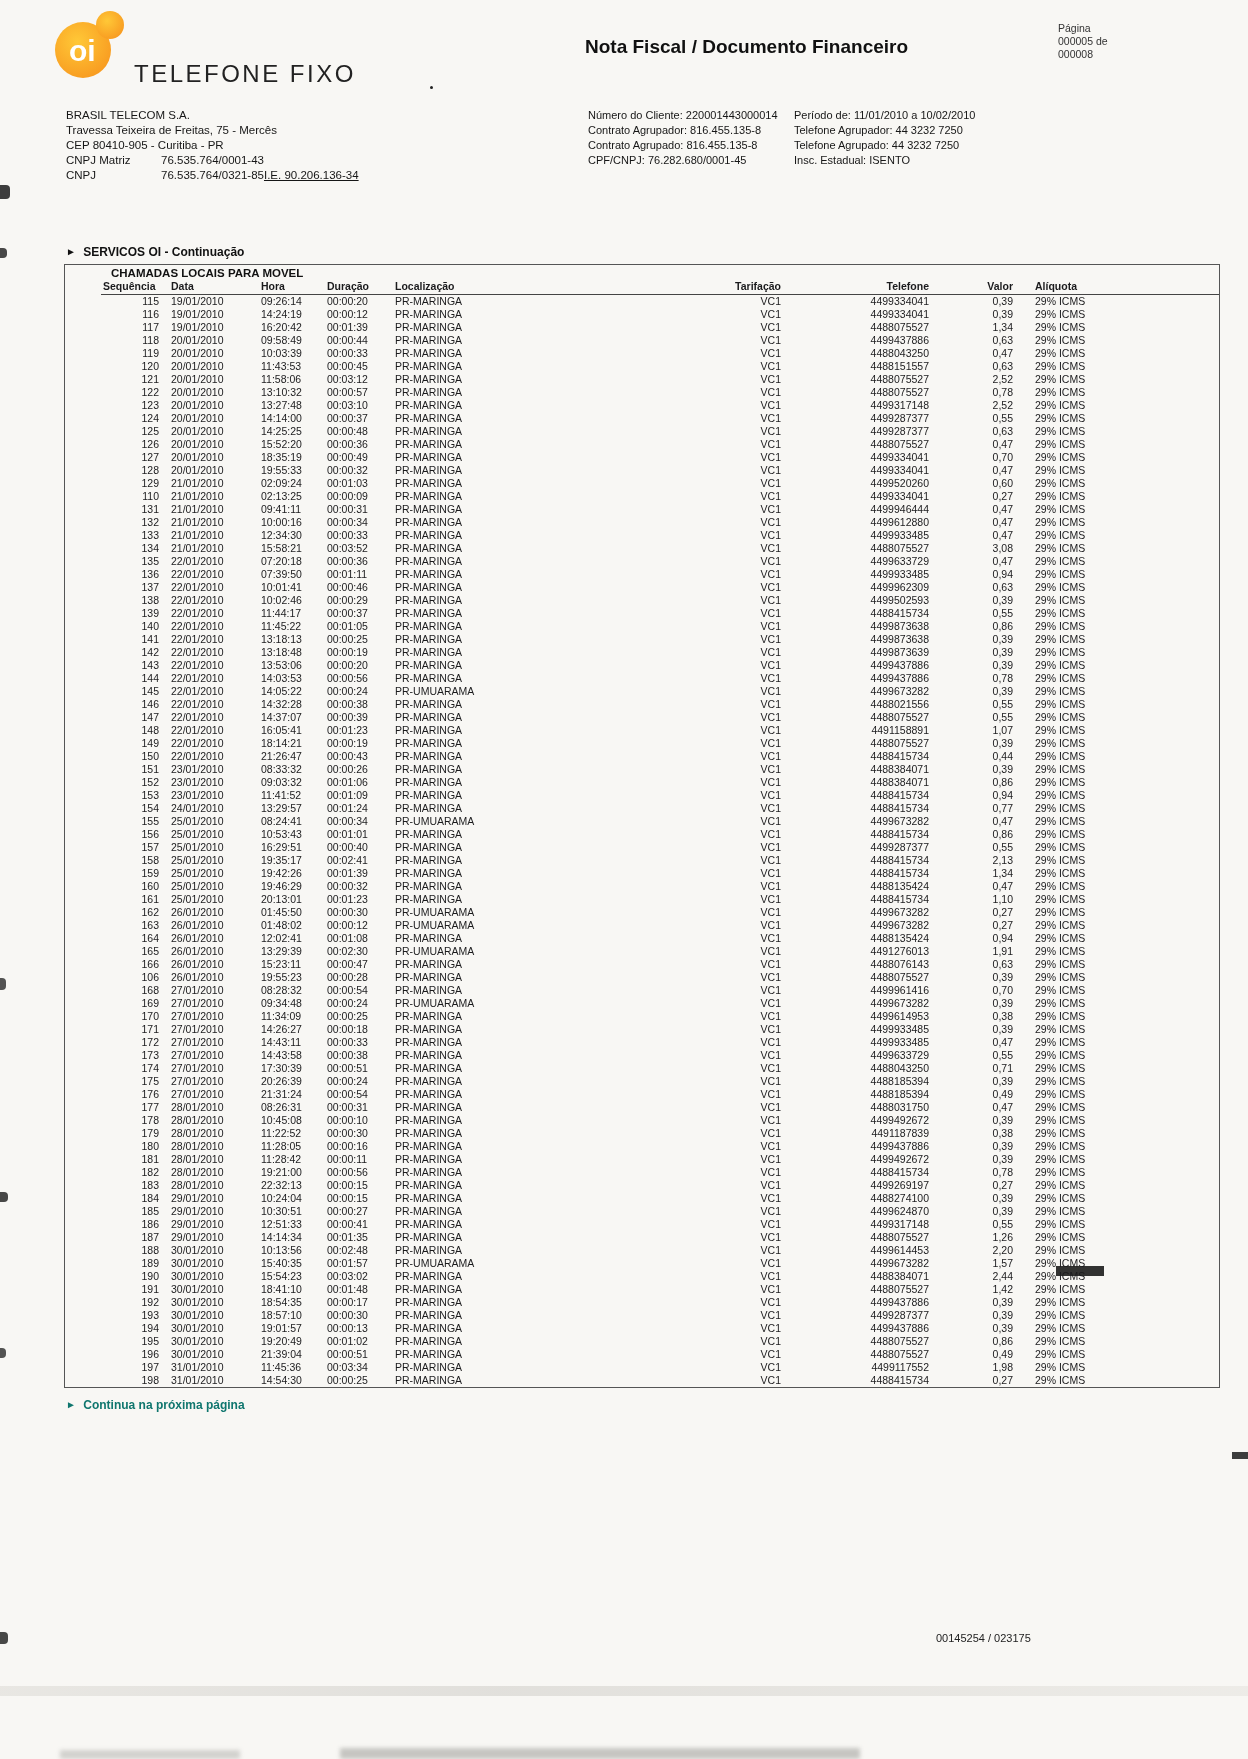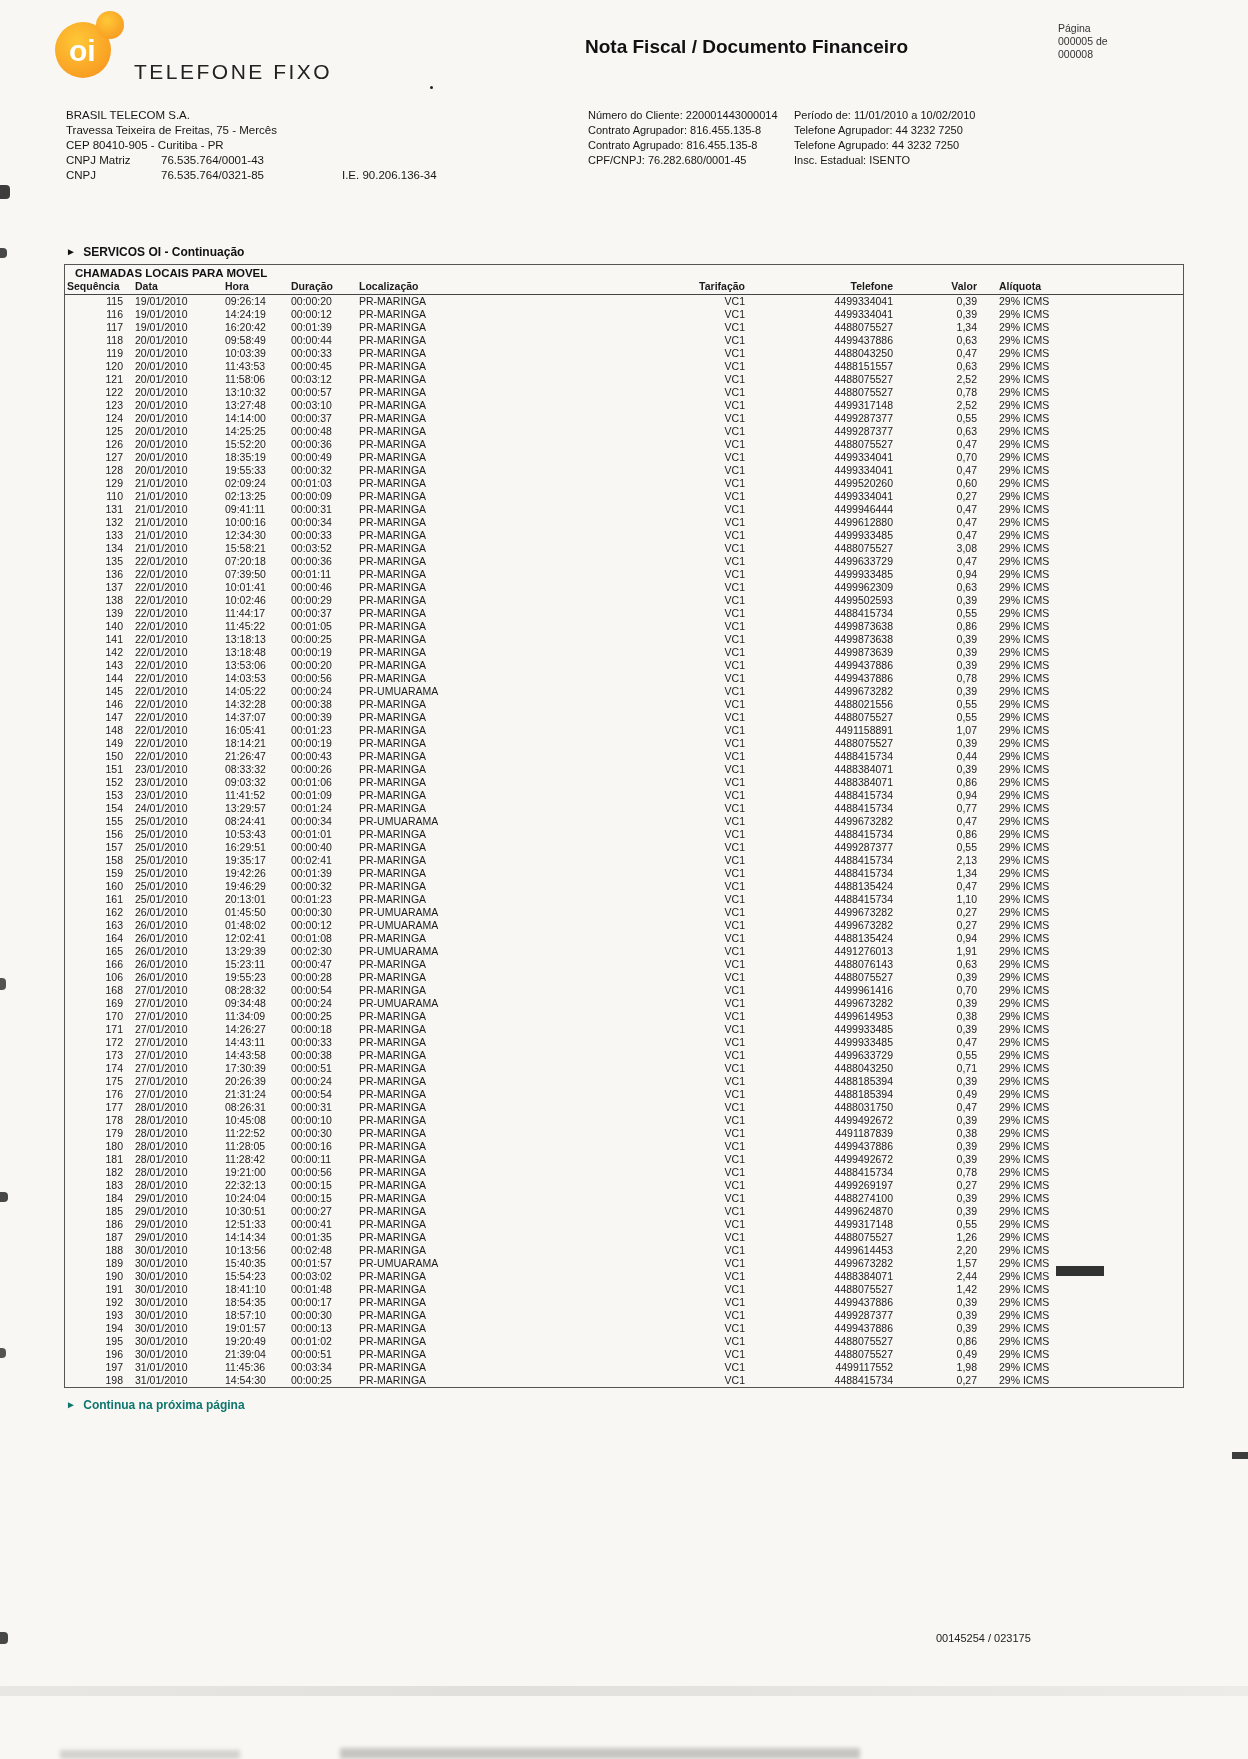--- a/index.html
+++ b/index.html
@@ -3,42 +3,42 @@
 <meta charset="utf-8">
 <style>
   html,body{margin:0;padding:0;background:#e9e8e5;}
   .page{
     position:relative;width:1248px;height:1759px;margin:0 auto;
     background:#f8f7f4;
     font-family:"Liberation Sans",sans-serif;color:#1a1a1a;overflow:hidden;
   }
   
   .logo{position:absolute;left:50px;top:10px;width:80px;height:70px;text-align:center;}
-  .logo-sub{position:absolute;left:134px;top:60px;font-size:21px;letter-spacing:2.5px;color:#222;text-align:right;}
+  .logo-sub{position:absolute;left:134px;top:60px;font-size:24px;letter-spacing:2.5px;color:#222;text-align:right;}
   .doc-title{position:absolute;left:585px;top:36px;font-size:19px;font-weight:bold;color:#111;}
   .page-info{position:absolute;left:1058px;top:22px;font-size:10.5px;line-height:13px;color:#333;}
   .top-dot{position:absolute;left:430px;top:86px;width:3px;height:3px;background:#222;border-radius:50%;}
 
   
   .company{position:absolute;left:66px;top:108px;font-size:11.5px;line-height:15px;color:#161616;}
   .co-row{display:flex;}
   .co-label{width:95px;}
-  .co-ie{margin-left:78px;}
+  .co-ie{text-decoration:underline;}
 
   
   .client{position:absolute;left:588px;top:108px;font-size:11px;line-height:15px;color:#161616;
     display:grid;grid-template-columns:202px auto;column-gap:4px;}
 
   
   .section-header{position:absolute;left:66px;top:245px;font-size:12px;font-weight:bold;color:#111;}
   .tri{font-size:10px;margin-right:4px;position:relative;top:-1px;}
 
   
   .table-wrap{position:absolute;left:64px;top:264px;width:1118px;
-    border:1px solid #555;background:transparent;}
+    border:1px solid #555;background:transparent;padding-left:36px;}
   .table-title{font-weight:bold;font-size:11.5px;padding:2px 0 1px 10px;color:#111;}
   table.calls{width:100%;border-collapse:collapse;table-layout:fixed;font-size:10.5px;color:#1b1b1d;}
   table.calls col.c0{width:62px;}
   table.calls col.c1{width:96px;}
   table.calls col.c2{width:66px;}
   table.calls col.c3{width:68px;}
   table.calls col.c4{width:262px;}
   table.calls col.c5{width:128px;}
   table.calls col.c6{width:148px;}
   table.calls col.c7{width:86px;}

